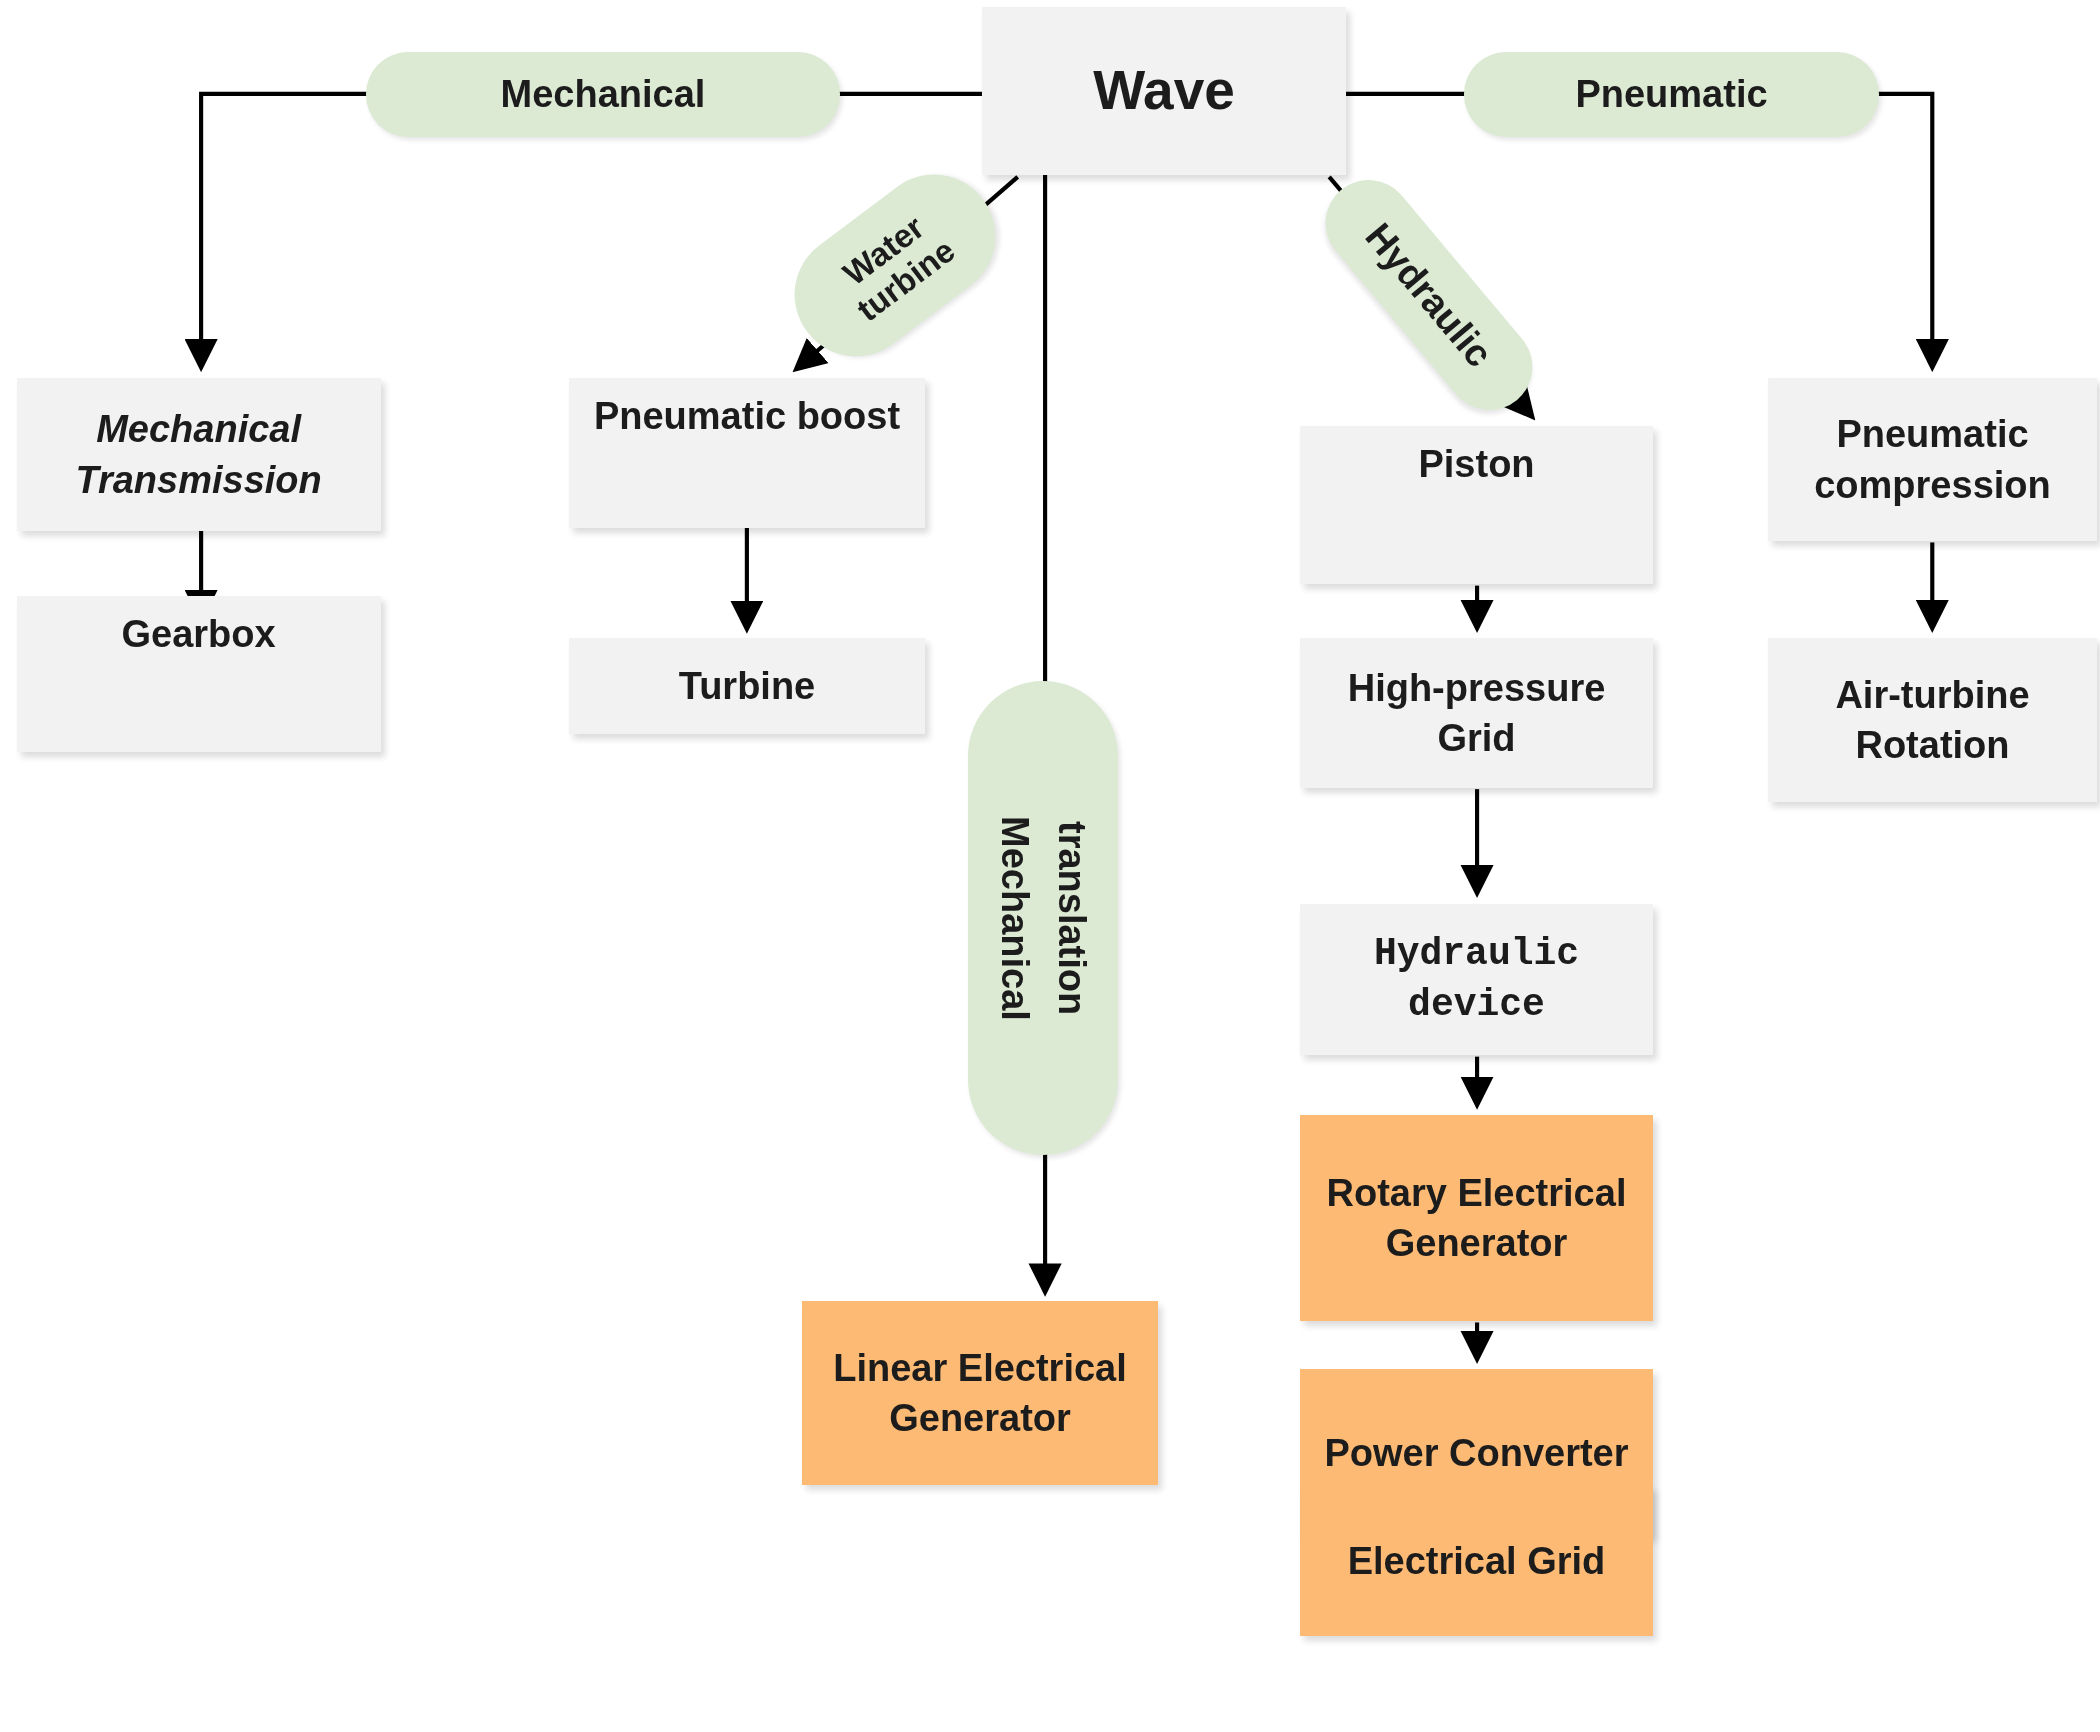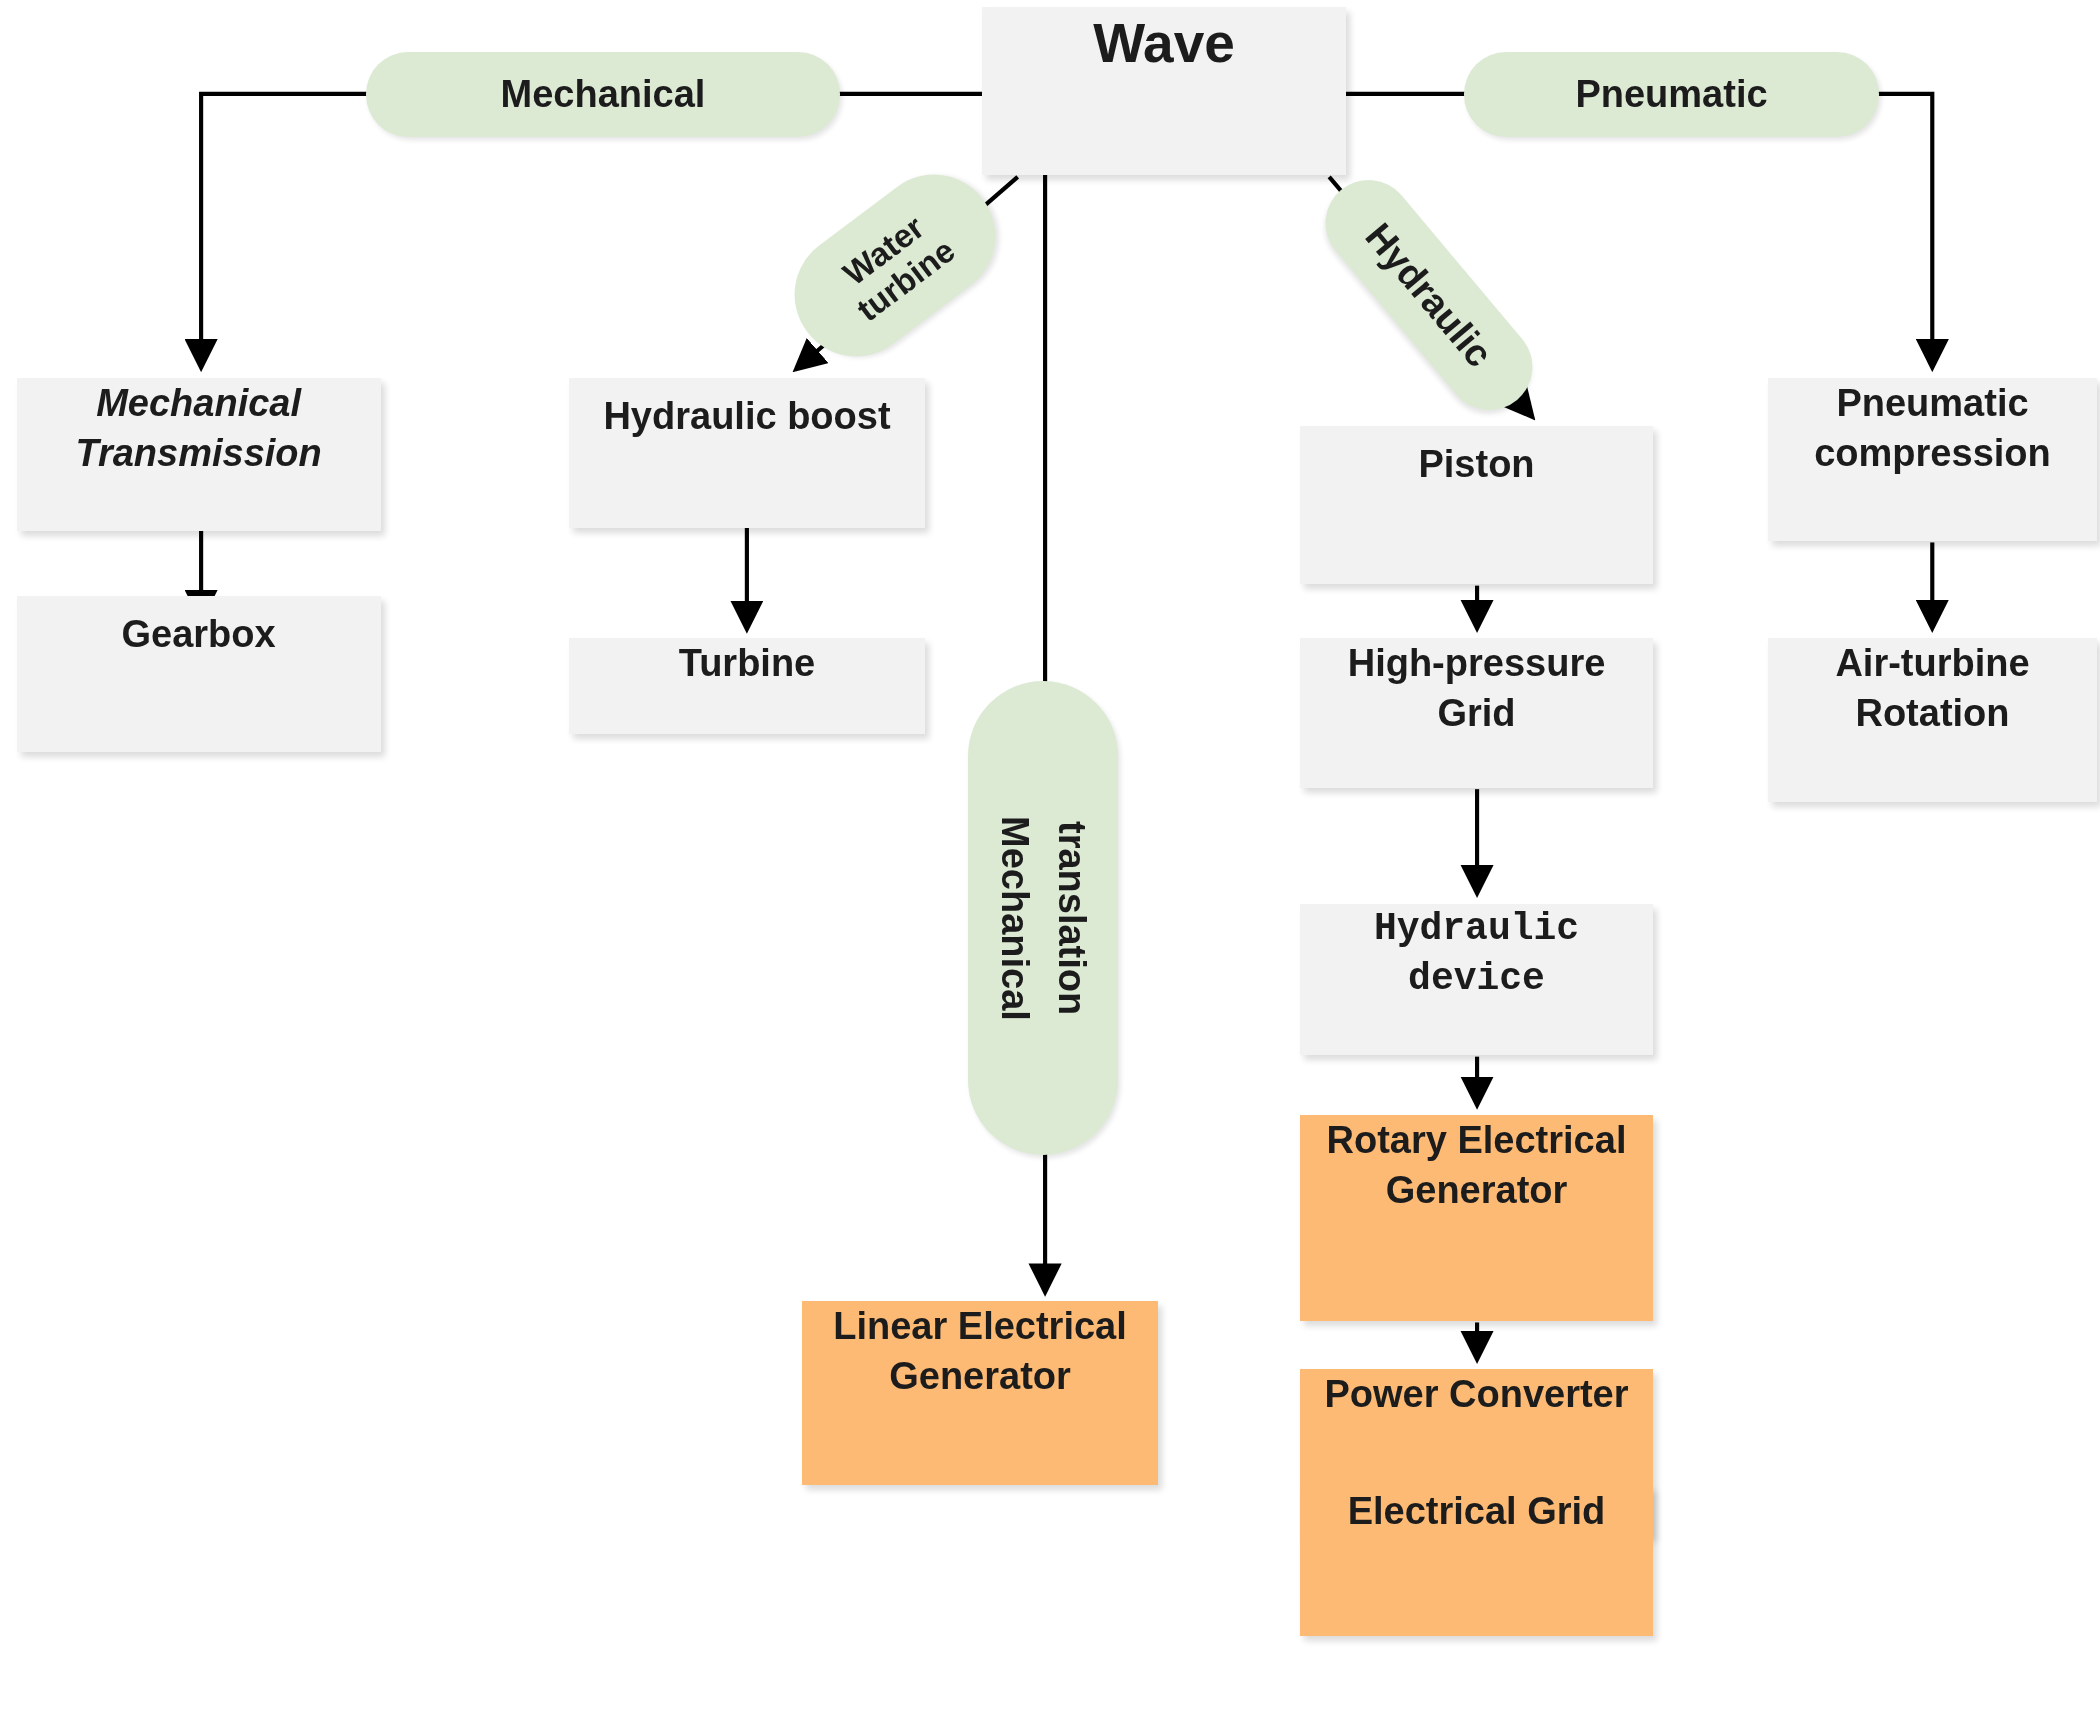--- a/index.html
+++ b/index.html
@@ -4,21 +4,21 @@
 <style>
   html,body{margin:0;padding:0;background:#ffffff;}
   #canvas{
     position:relative;width:2101px;height:1732px;background:#ffffff;
     font-family:"Liberation Sans", sans-serif;font-weight:700;color:#1c1c1c;
     overflow:hidden;
   }
   svg.connectors{position:absolute;left:0;top:0;z-index:1;}
   .node{
     position:absolute;z-index:2;box-sizing:border-box;
-    display:flex;justify-content:center;text-align:center;
+    display:flex;align-items:center;justify-content:center;text-align:center;
     font-size:38px;line-height:1.32;background:#f2f2f2;
     box-shadow:4.2px 5px 6.6px rgba(0,0,0,0.14);
     padding:0 21.6px;
   }
   .node.top{align-items:flex-start;padding-top:13.3px;}
   .node.out{background:#fdba74;}
   .node.title{font-size:55px;background:#f2f2f2;}
   .pill{
     position:absolute;z-index:3;box-sizing:border-box;
     display:flex;align-items:center;justify-content:center;text-align:center;
@@ -89,21 +89,21 @@
 
   <div class="node" style="left:16.6px;top:378px;width:364px;height:153px;font-style:italic;">
     <span>Mechanical Transmission</span>
   </div>
 
   <div class="node top" style="left:16.6px;top:596px;width:364px;height:156px;">
     <span>Gearbox</span>
   </div>
 
   <div class="node top" style="left:569px;top:378px;width:356px;height:150px;">
-    <span>Hydraulic boost</span>
+    <span>Pneumatic boost</span>
   </div>
 
   <div class="node" style="left:569px;top:638px;width:356px;height:96px;">
     <span>Turbine</span>
   </div>
 
   <div class="node out" style="left:802px;top:1301px;width:356px;height:184px;">
     <span>Linear Electrical Generator</span>
   </div>
 

